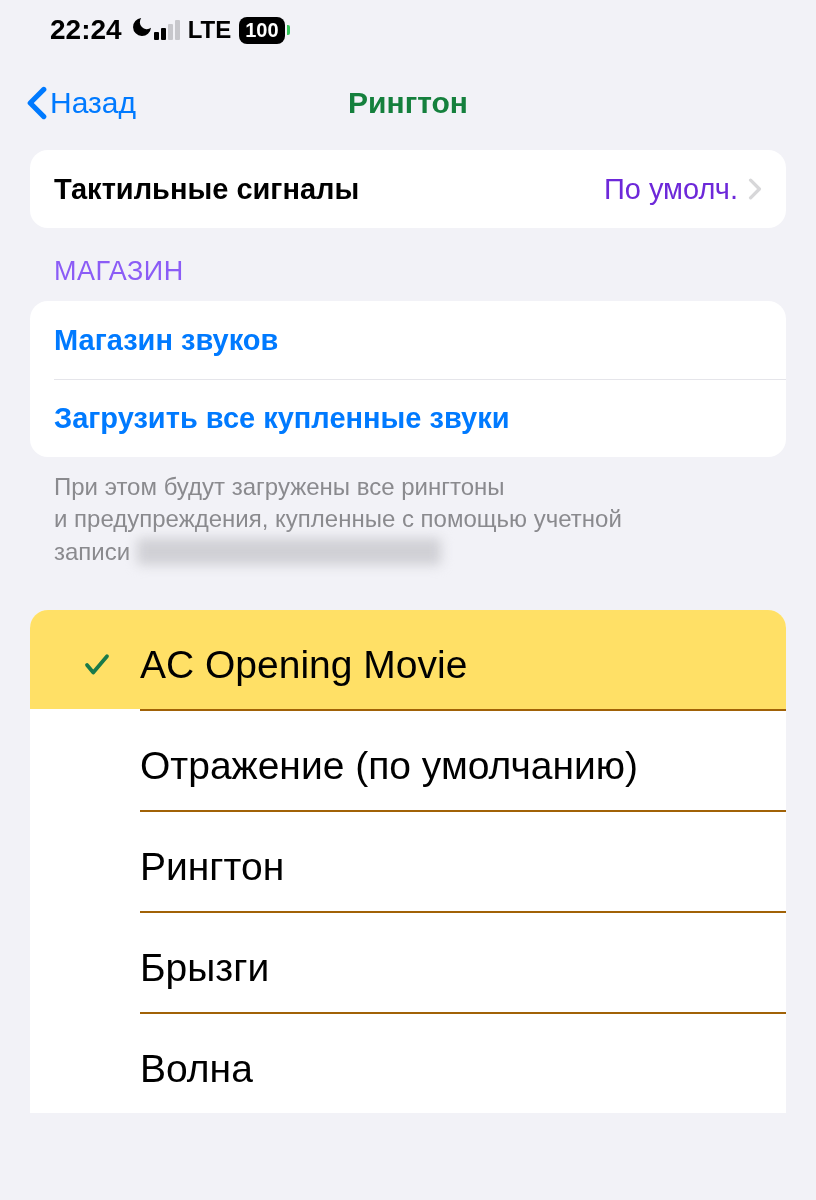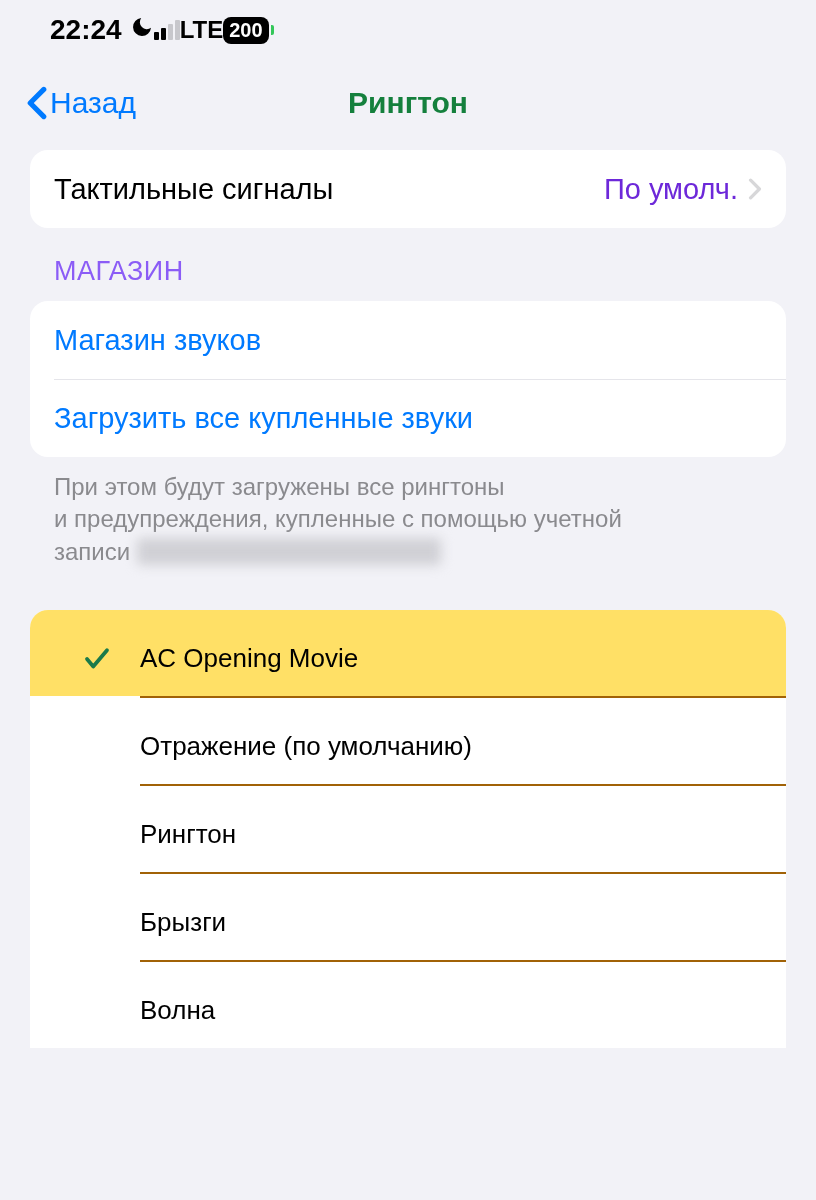--- a/index.html
+++ b/index.html
@@ -22,20 +22,21 @@
       font-weight: 600;
     }
     .status-left {
       display: flex;
       align-items: center;
       gap: 8px;
     }
     .status-right {
       display: flex;
       align-items: center;
+      gap: 8px;
     }
     .moon-icon {
       width: 24px;
       height: 24px;
     }
     .signal-bars {
       display: flex;
       align-items: flex-end;
       gap: 2px;
       height: 20px;
@@ -117,20 +118,21 @@
       color: #000;
       min-height: 78px;
     }
     .row + .row {
       border-top: 1px solid #e5e5ea;
       margin-left: 24px;
       padding-left: 0;
     }
     .row-label {
       flex: 1;
+      font-weight: bold;
     }
     .row-value {
       color: #6d28d9;
       margin-right: 10px;
     }
     .chevron-right {
       width: 14px;
       height: 22px;
       opacity: 0.35;
     }
@@ -158,21 +160,21 @@
     .ringtone-group {
       background: #fff;
       border-radius: 18px 18px 0 0;
       overflow: hidden;
       margin-top: 42px;
     }
     .ringtone-row {
       display: flex;
       align-items: center;
       padding: 33px 24px 22px 24px;
-      font-size: 26px;
+      font-size: 39px;
       min-height: 82px;
     }
     .ringtone-row.highlighted {
       background: #ffe066;
     }
     .ringtone-row + .ringtone-row {
       border-top: 1px solid #e5e5ea;
     }
     .ringtone-row.not-first {
       margin-left: 110px;
@@ -205,21 +207,21 @@
     </span>
   </div>
   <div class="status-right">
     <span class="signal-bars">
       <span class="signal-bar sb1 active"></span>
       <span class="signal-bar sb2 active"></span>
       <span class="signal-bar sb3 inactive"></span>
       <span class="signal-bar sb4 inactive"></span>
     </span>
     <span class="lte">LTE</span>
-    <span class="battery">200</span>
+    <span class="battery">100</span>
   </div>
 </div>
 
 <div class="nav-header">
   <div class="back-button">
     <svg class="back-chevron" viewBox="0 0 12 20">
       <path d="M10 2 L2 10 L10 18" stroke="#007aff" stroke-width="3" fill="none" stroke-linecap="round" stroke-linejoin="round"></path>
     </svg>
     <span>Назад</span>
   </div>

